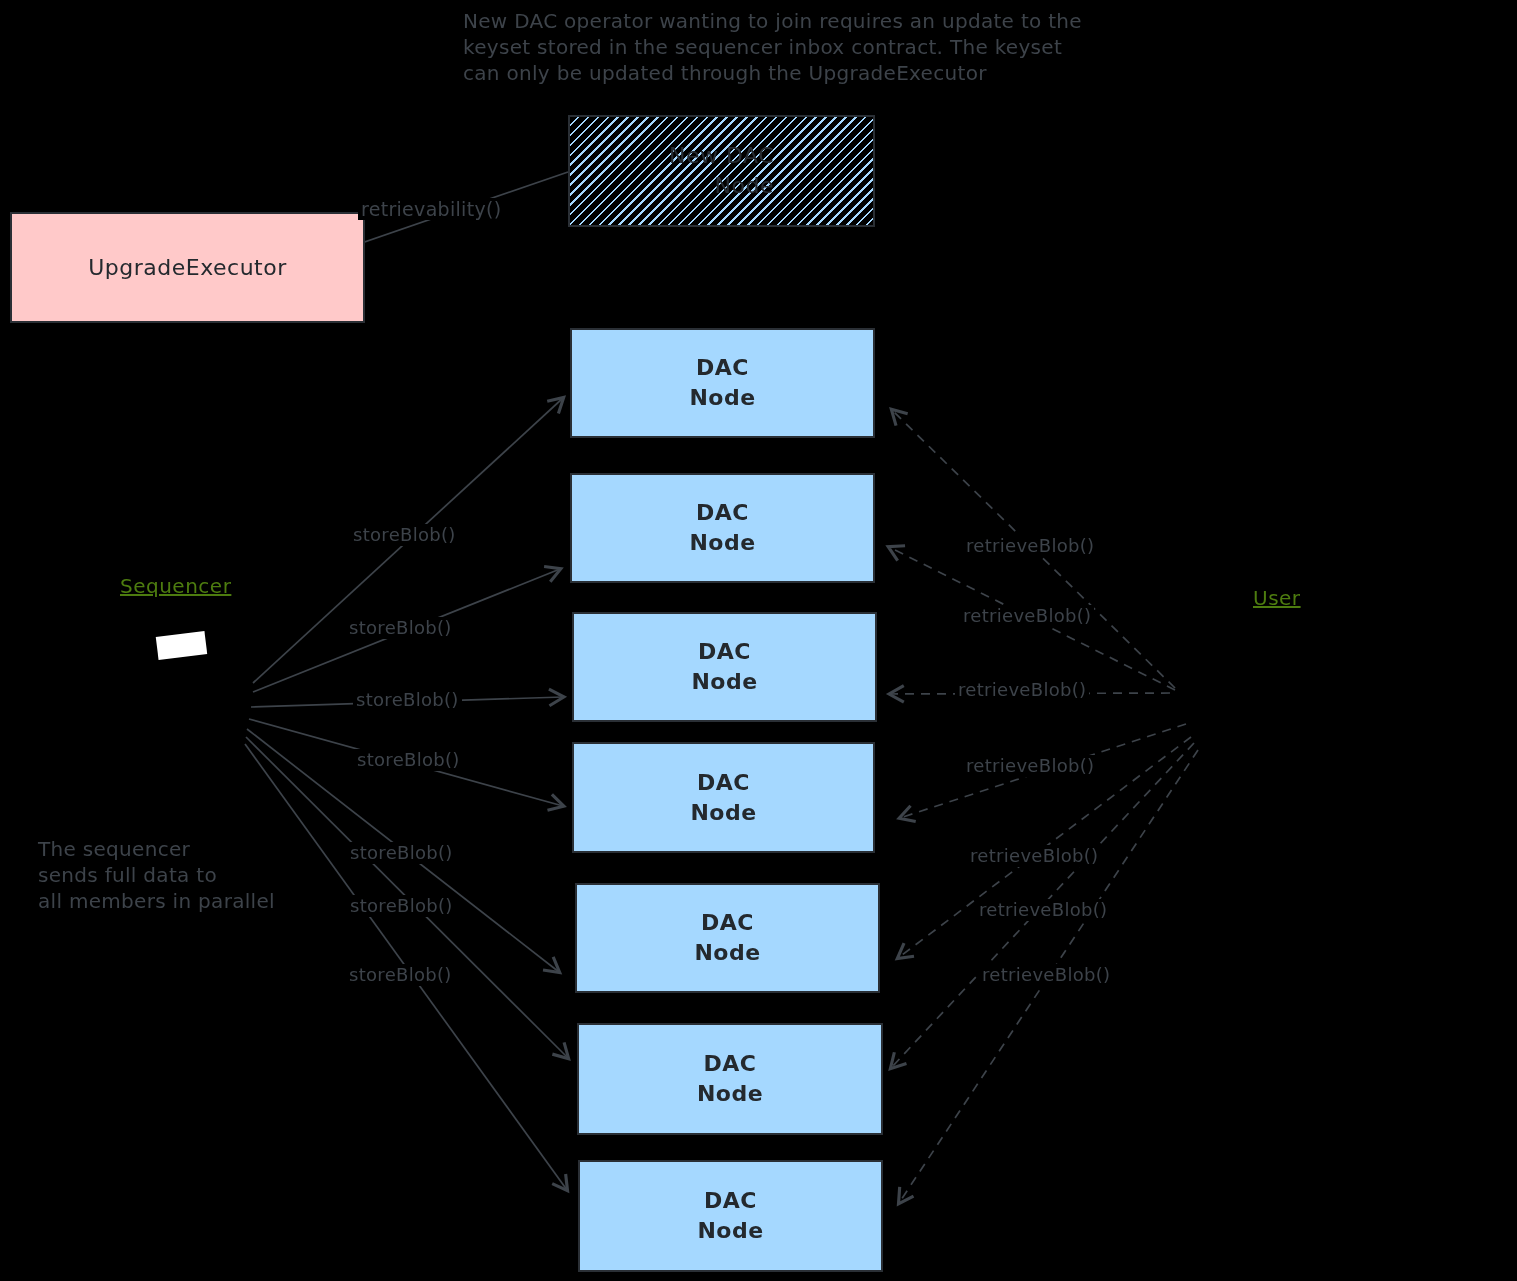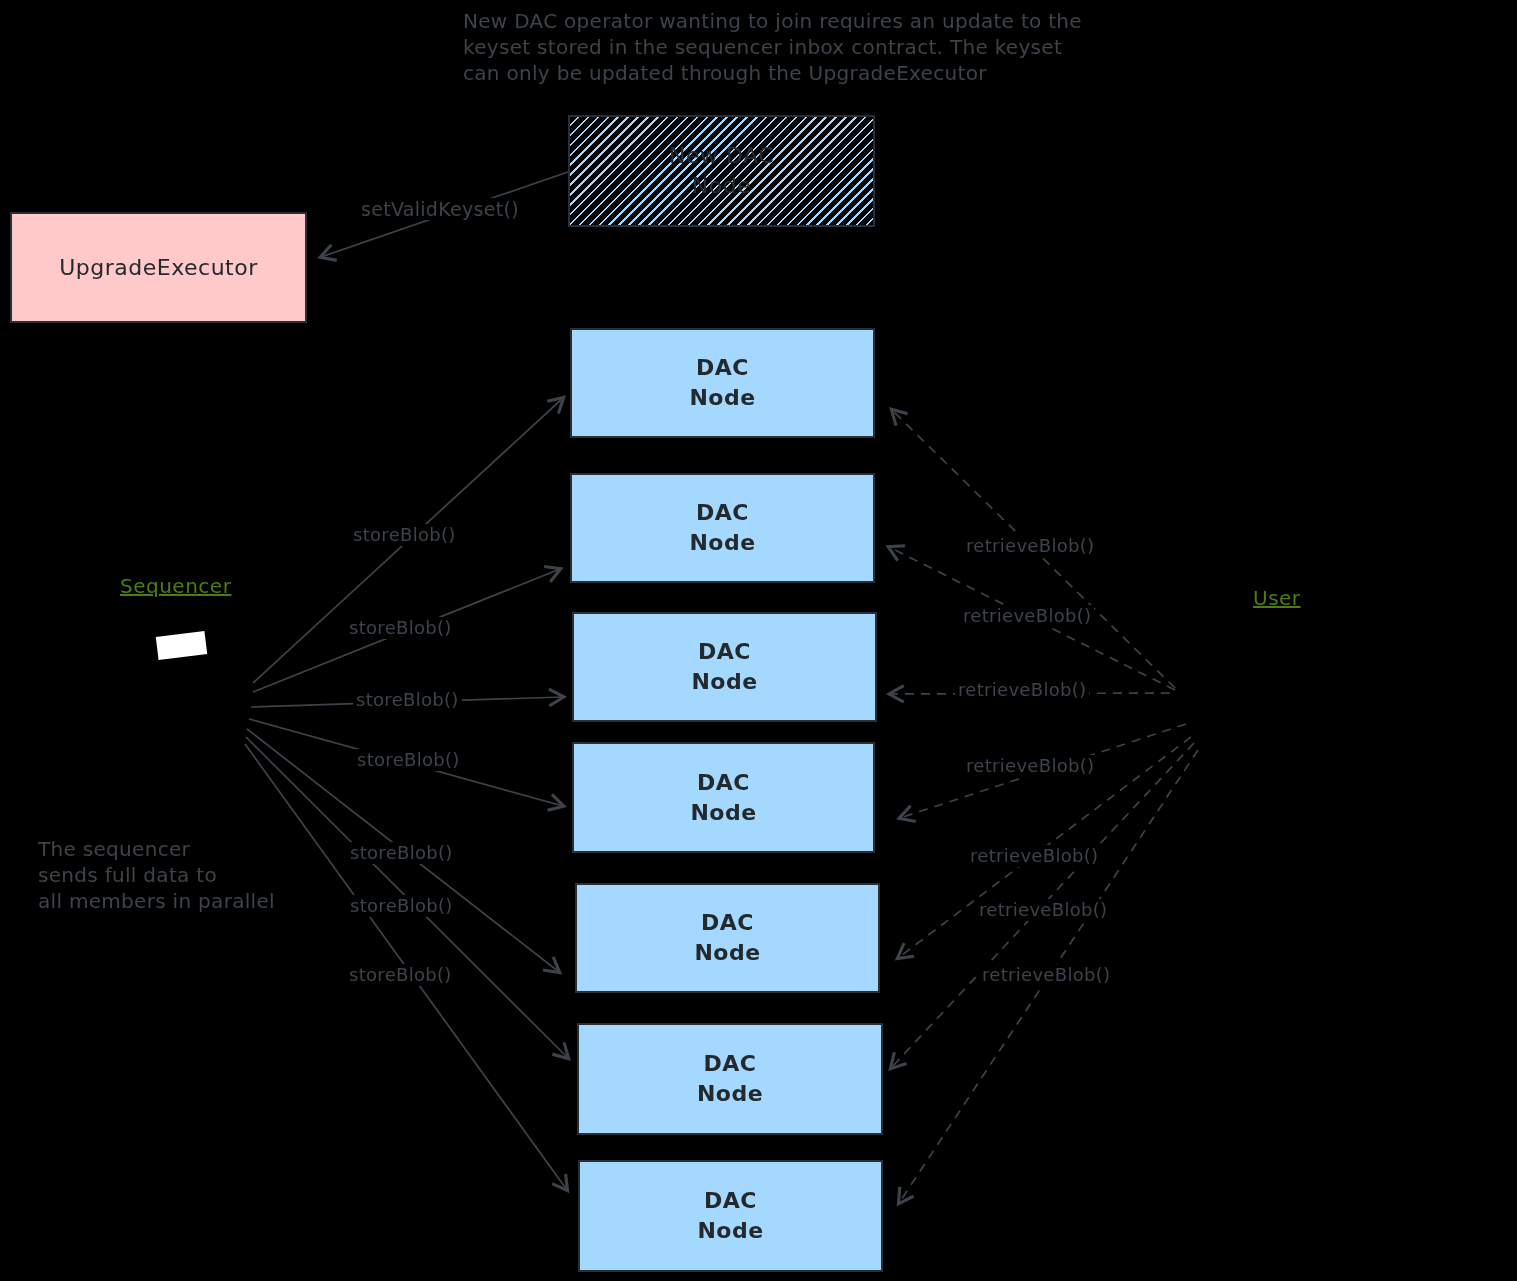--- a/index.html
+++ b/index.html
@@ -23,21 +23,21 @@
     position:absolute;display:flex;align-items:center;justify-content:center;
     text-align:center;box-sizing:border-box;border:2px solid #2a2f35;
     color:#24292e;font-size:22px;line-height:30px;white-space:pre-line;
     letter-spacing:0.5px;
   }
   .box-pink{background:#ffc9c9;}
   .box-blue{background:#a5d8ff;font-weight:bold;}
   .box-hatch{
     background:repeating-linear-gradient(135deg,
       #000 0px,#000 5.2px,#a5d8ff 5.2px,#a5d8ff 7px);
-    color:#262b31;border-color:#2a2f35;
+    color:#262b31;border-color:#2a2f35;text-align:right;
   }
   .seq-chip{
     position:absolute;left:157px;top:634px;width:49px;height:23px;
     background:#ffffff;transform:rotate(-7deg);
   }
 </style>
 </head>
 <body>
 
 <div class="canvas">
@@ -72,41 +72,41 @@
 keyset stored in the sequencer inbox contract. The keyset
 can only be updated through the UpgradeExecutor</div>
   <div class="note" style="left:38px;top:836px">The sequencer
 sends full data to
 all members in parallel</div>
 
   <div class="actor-label" style="left:120px;top:574px">Sequencer</div>
   <div class="seq-chip"></div>
   <div class="actor-label" style="left:1253px;top:586px">User</div>
 
-  <div class="box box-pink" style="left:10px;top:212px;width:297px;height:111px">UpgradeExecutor</div>
+  <div class="box box-pink" style="left:10px;top:212px;width:355px;height:111px">UpgradeExecutor</div>
 
   <div class="box box-hatch" style="left:568px;top:115px;width:307px;height:112px">New DAC
 Node</div>
 
   <div class="box box-blue" style="left:570px;top:328px;width:305px;height:110px">DAC
 Node</div>
   <div class="box box-blue" style="left:570px;top:473px;width:305px;height:110px">DAC
 Node</div>
   <div class="box box-blue" style="left:572px;top:612px;width:305px;height:110px">DAC
 Node</div>
   <div class="box box-blue" style="left:572px;top:742px;width:303px;height:111px">DAC
 Node</div>
   <div class="box box-blue" style="left:575px;top:883px;width:305px;height:110px">DAC
 Node</div>
   <div class="box box-blue" style="left:577px;top:1023px;width:306px;height:112px">DAC
 Node</div>
   <div class="box box-blue" style="left:578px;top:1160px;width:305px;height:112px">DAC
 Node</div>
 
-  <div class="edge-label" style="left:358px;top:198px;font-size:19px">setValidKeyset()</div>
+  <div class="edge-label" style="left:358px;top:198px;font-size:19px">retrievability()</div>
 
   <div class="edge-label" style="left:350px;top:524px">storeBlob()</div>
   <div class="edge-label" style="left:346px;top:617px">storeBlob()</div>
   <div class="edge-label" style="left:353px;top:689px">storeBlob()</div>
   <div class="edge-label" style="left:354px;top:749px">storeBlob()</div>
   <div class="edge-label" style="left:347px;top:842px">storeBlob()</div>
   <div class="edge-label" style="left:347px;top:895px">storeBlob()</div>
   <div class="edge-label" style="left:346px;top:964px">storeBlob()</div>
 
   <div class="edge-label" style="left:963px;top:535px">retrieveBlob()</div>

